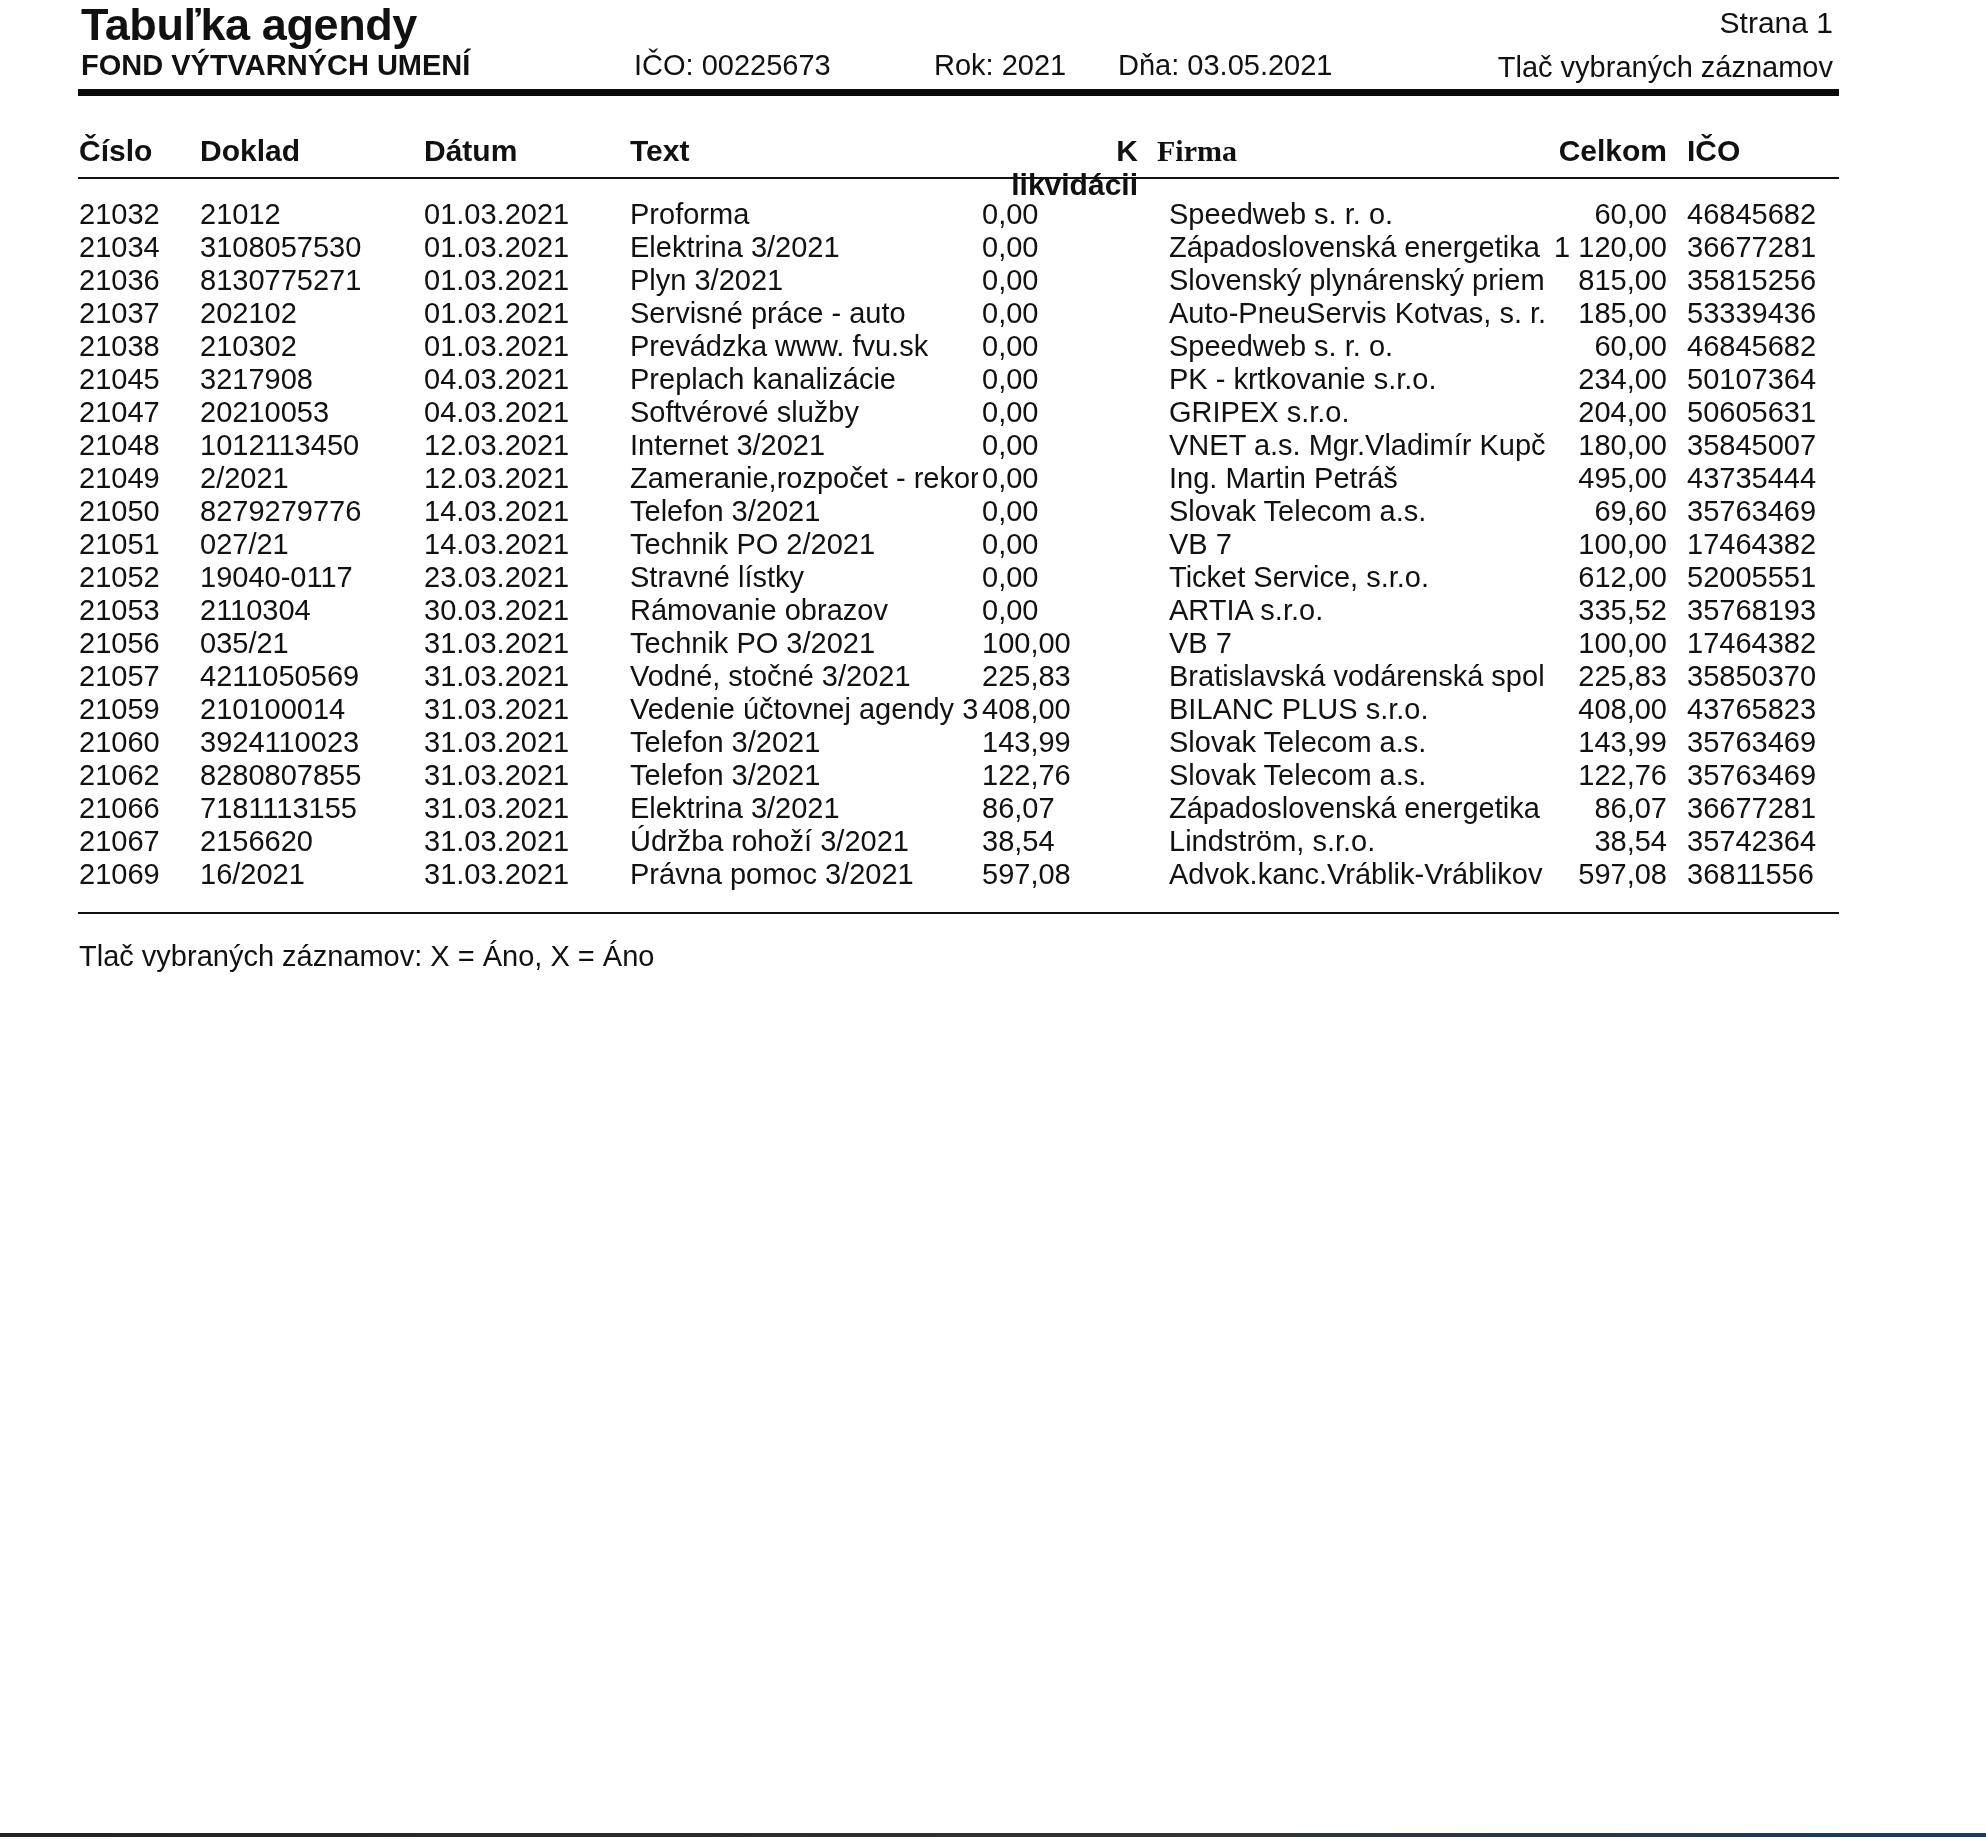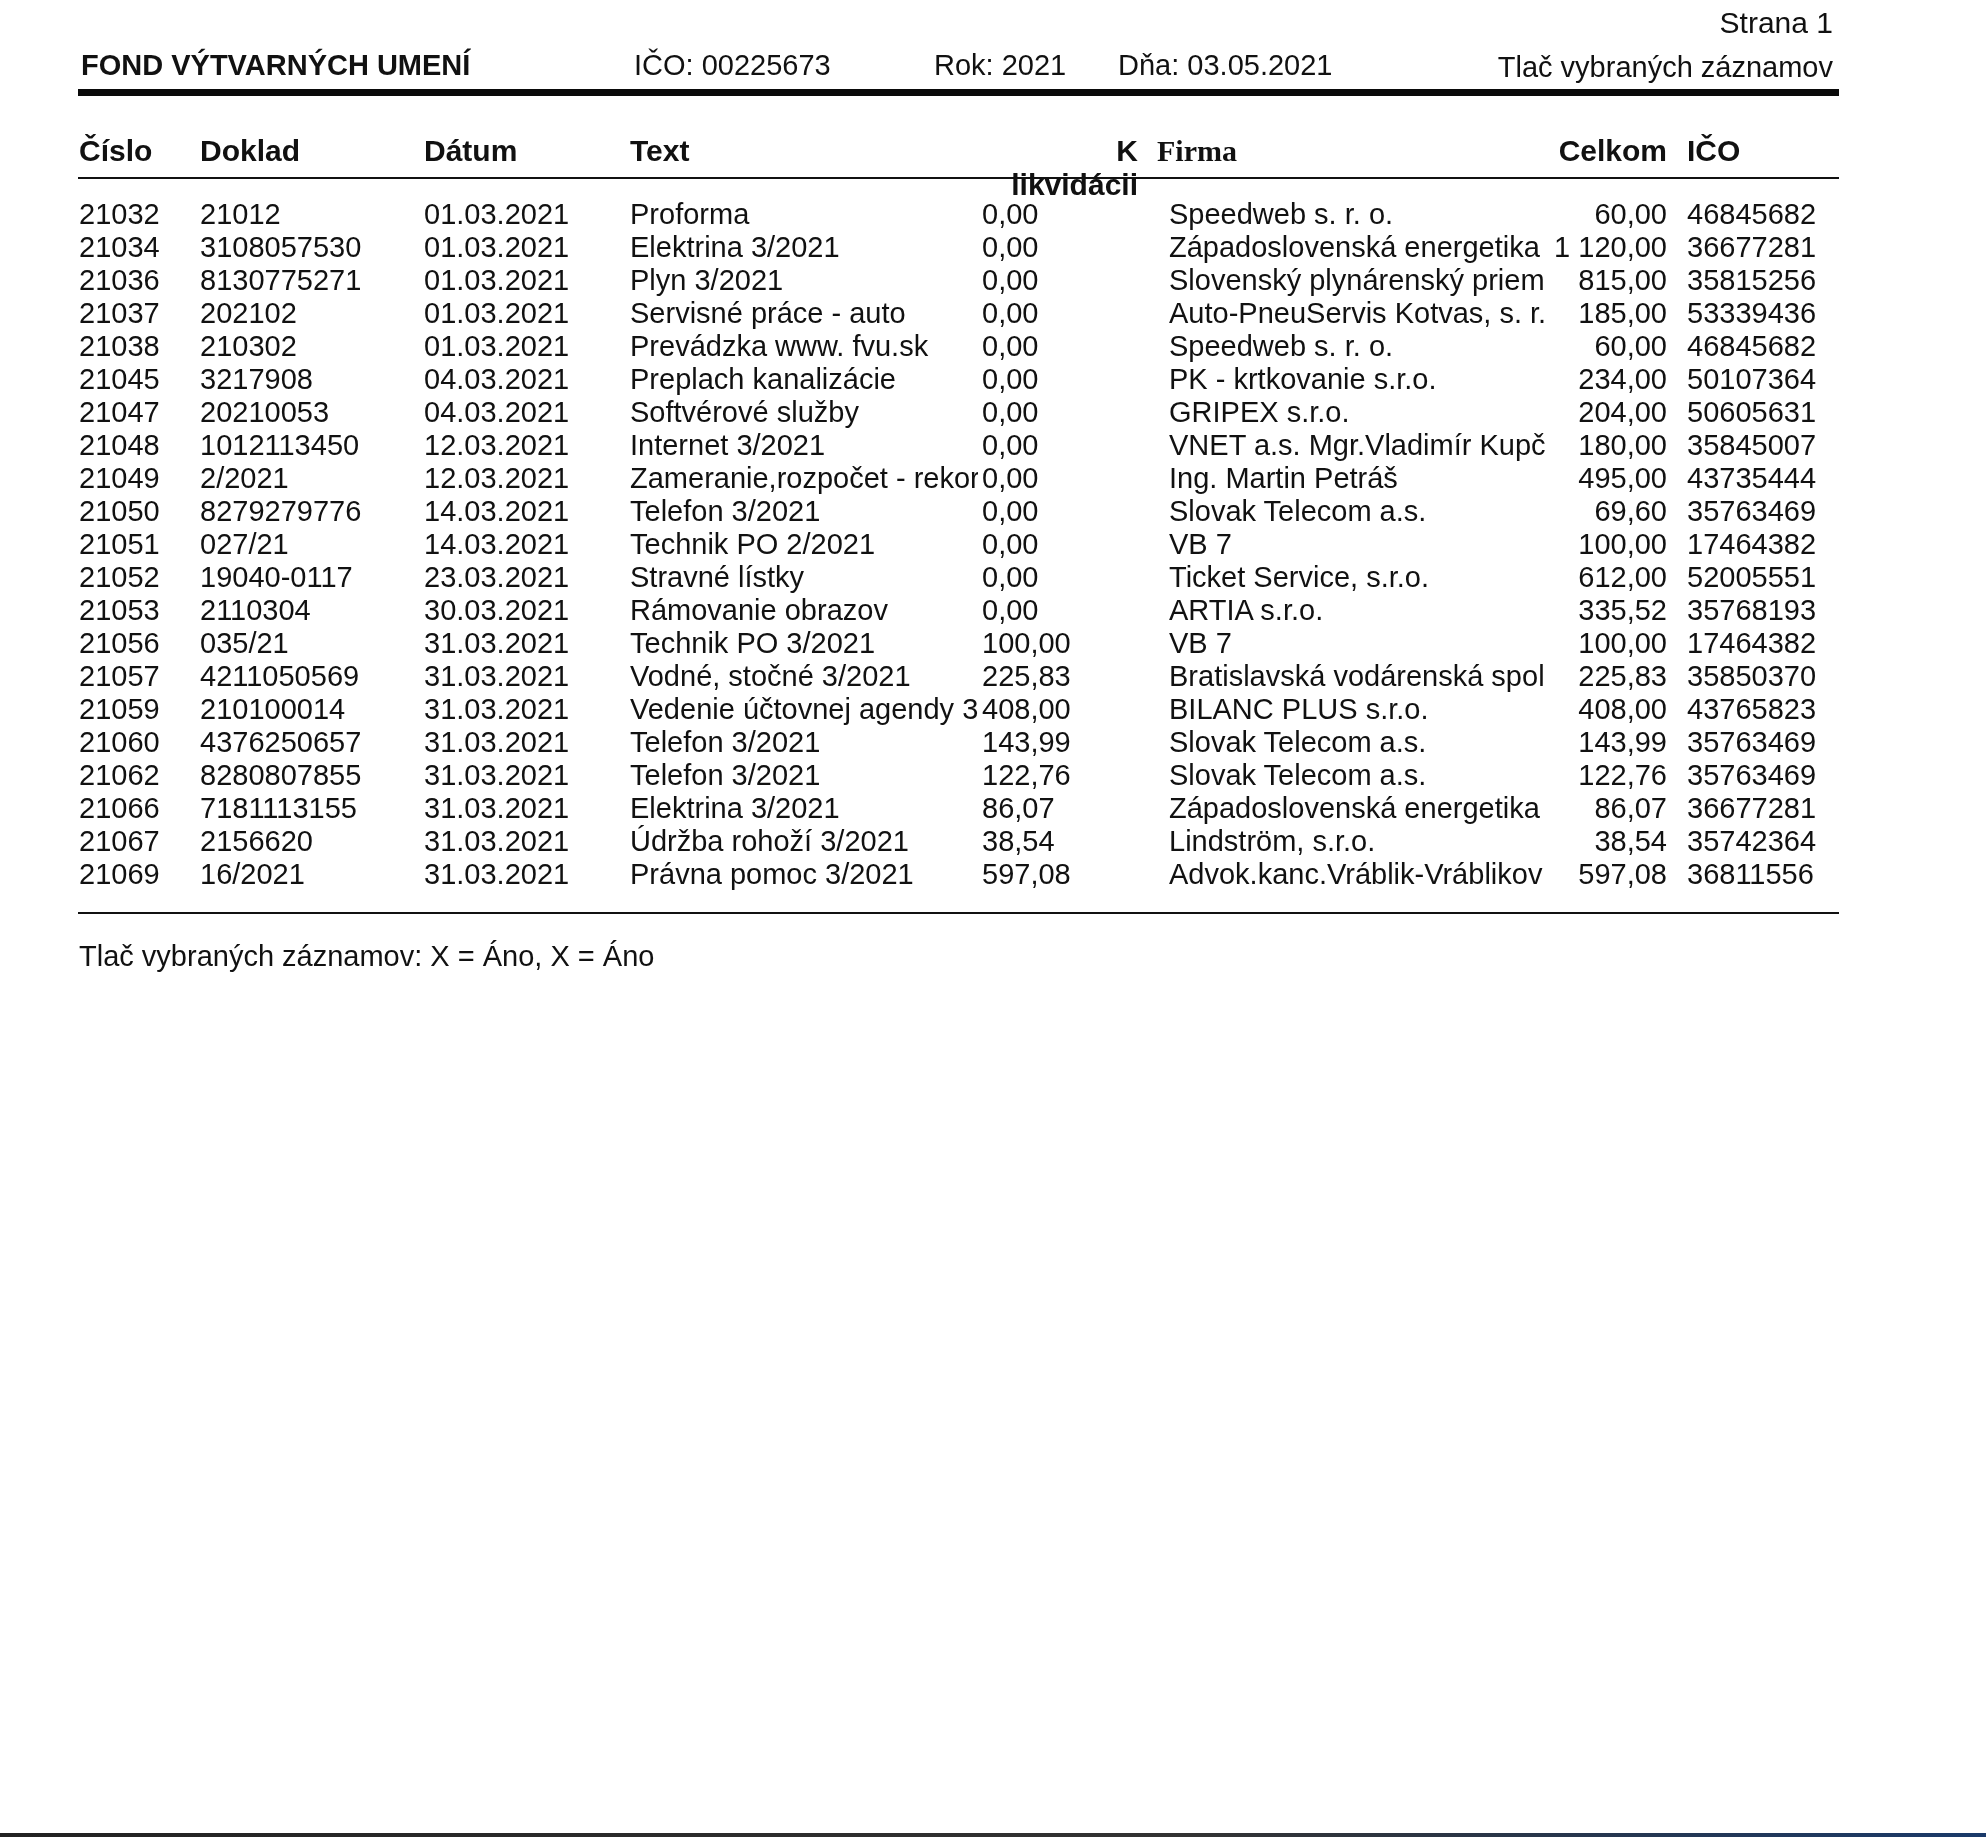--- a/index.html
+++ b/index.html
@@ -42,20 +42,21 @@
   .h-celkom { left: 1525px; width: 142px; text-align: right; }
   .h-ico { left: 1687px; }
 
   .footer-note { position: absolute; left: 79px; top: 939px; font-size: 29px; line-height: 34px; }
   .scan-edge { position: absolute; left: 0; width: 1986px; top: 1833px; height: 3.9px; background: linear-gradient(90deg,#222 0%,#333 60%,#1a3a6a 100%); }
 </style>
 </head>
 <body>
 
 <div class="page">
+  <div class="title">Tabuľka agendy</div>
   <div class="page-no">Strana 1</div>
   <div class="org">FOND VÝTVARNÝCH UMENÍ</div>
   <div class="ico">IČO: 00225673</div>
   <div class="rok">Rok: 2021</div>
   <div class="dna">Dňa: 03.05.2021</div>
   <div class="subtitle">Tlač vybraných záznamov</div>
   <div class="rule-thick"></div>
 
   <div>
     <div class="th h-cislo">Číslo</div>
@@ -225,21 +226,21 @@
         <div class="cell c-doklad">210100014</div>
         <div class="cell c-datum">31.03.2021</div>
         <div class="cell c-text">Vedenie účtovnej agendy 3</div>
         <div class="cell c-klik">408,00</div>
         <div class="cell c-firma">BILANC PLUS  s.r.o.</div>
         <div class="cell c-celkom">408,00</div>
         <div class="cell c-ico">43765823</div>
       </div>
       <div class="row">
         <div class="cell c-cislo">21060</div>
-        <div class="cell c-doklad">4376250657</div>
+        <div class="cell c-doklad">3924110023</div>
         <div class="cell c-datum">31.03.2021</div>
         <div class="cell c-text">Telefon 3/2021</div>
         <div class="cell c-klik">143,99</div>
         <div class="cell c-firma">Slovak Telecom  a.s.</div>
         <div class="cell c-celkom">143,99</div>
         <div class="cell c-ico">35763469</div>
       </div>
       <div class="row">
         <div class="cell c-cislo">21062</div>
         <div class="cell c-doklad">8280807855</div>

